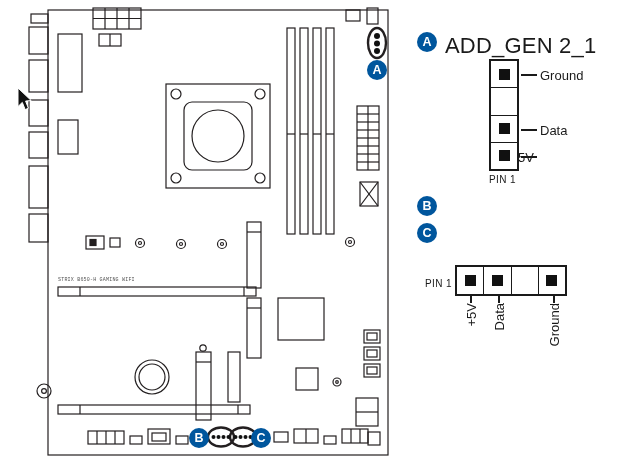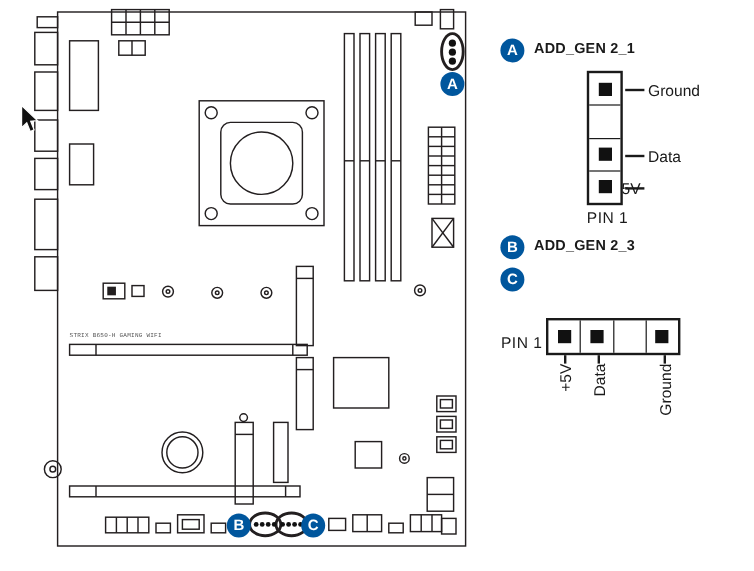--- a/index.html
+++ b/index.html
@@ -7,25 +7,25 @@
   .canvas {
     position:relative; width:628px; height:476px; background:#fff;
     font-family:"Liberation Sans", sans-serif; color:#1a1a1a; overflow:hidden;
   }
   .badge {
     position:absolute; width:20px; height:20px; border-radius:50%;
     background:#00569d; color:#fff; font-size:12.5px; font-weight:bold;
     display:flex; align-items:center; justify-content:center; line-height:1;
   }
   .legend-label {
-    position:absolute; font-size:12px; font-weight:bold;
+    position:absolute; font-size:22px; font-weight:normal;
     letter-spacing:0.2px; white-space:nowrap;
   }
   .pin-label { position:absolute; font-size:13px; white-space:nowrap; }
-  .small-label { position:absolute; font-size:13px; letter-spacing:0.4px; white-space:nowrap; }
+  .small-label { position:absolute; font-size:10px; letter-spacing:0.4px; white-space:nowrap; }
   .vconn {
     position:absolute; left:489px; top:59px; width:30px; height:112px;
     border:2px solid #1a1a1a; display:flex; flex-direction:column; background:#fff;
   }
   .vconn .cell { flex:1; display:flex; align-items:center; justify-content:center; border-bottom:1.6px solid #1a1a1a; }
   .vconn .cell:last-child { border-bottom:none; }
   .hconn {
     position:absolute; left:455px; top:265px; width:112px; height:31px;
     border:2px solid #1a1a1a; display:flex; background:#fff;
   }
@@ -226,21 +226,20 @@
   </div>
   <div class="lead" style="left:521px;top:74px;width:16px"></div>
   <div class="lead" style="left:521px;top:129px;width:16px"></div>
   <div class="lead" style="left:521px;top:156px;width:16px"></div>
   <div class="pin-label" style="left:540px;top:68px">Ground</div>
   <div class="pin-label" style="left:540px;top:123px">Data</div>
   <div class="pin-label" style="left:518px;top:150px">5V</div>
   <div class="small-label" style="left:489px;top:174px">PIN 1</div>
 
   <div class="badge" style="left:417px;top:196px">B</div>
-  <div class="legend-label" style="left:445px;top:197px">ADD_GEN 2_3</div>
   <div class="badge" style="left:417px;top:223px">C</div>
 
   <div class="small-label" style="left:416px;top:278px;width:36px;text-align:right">PIN 1</div>
   <div class="hconn">
     <div class="cell">
         <span class="pin"></span>
       </div>
     <div class="cell">
         <span class="pin"></span>
       </div>

